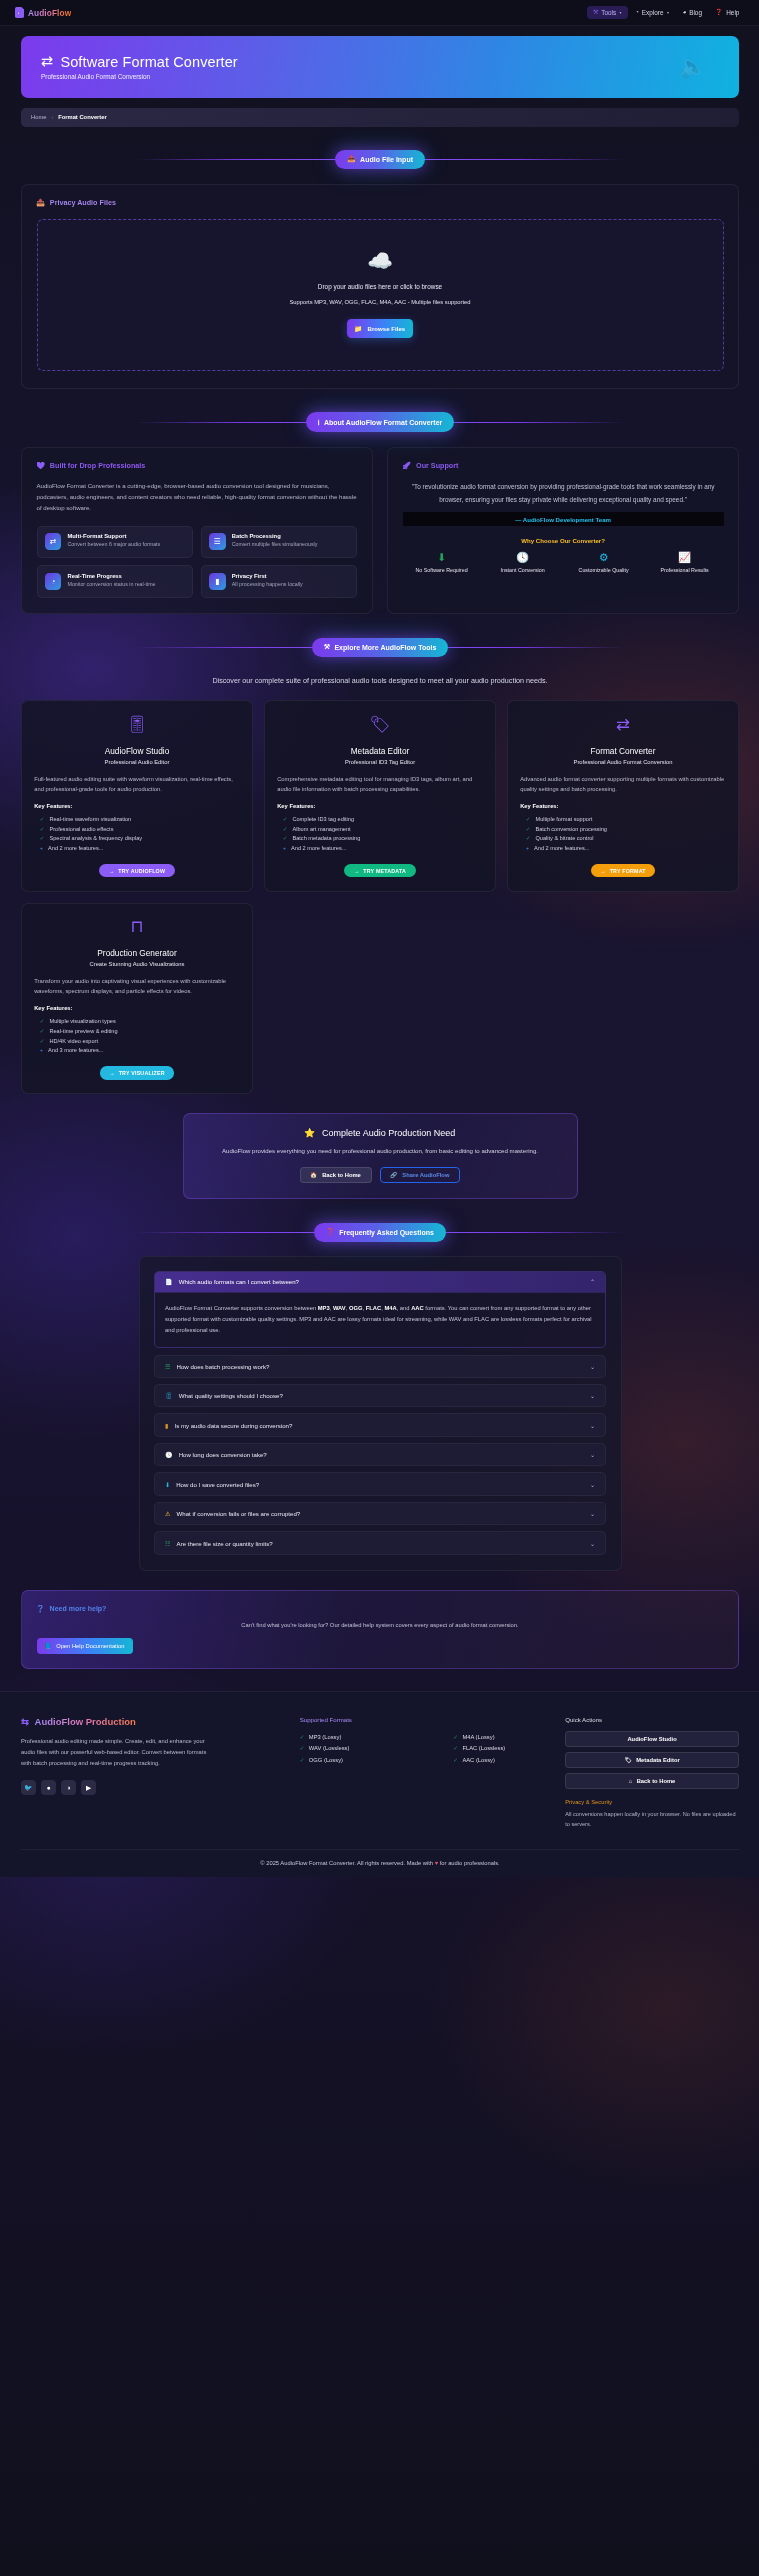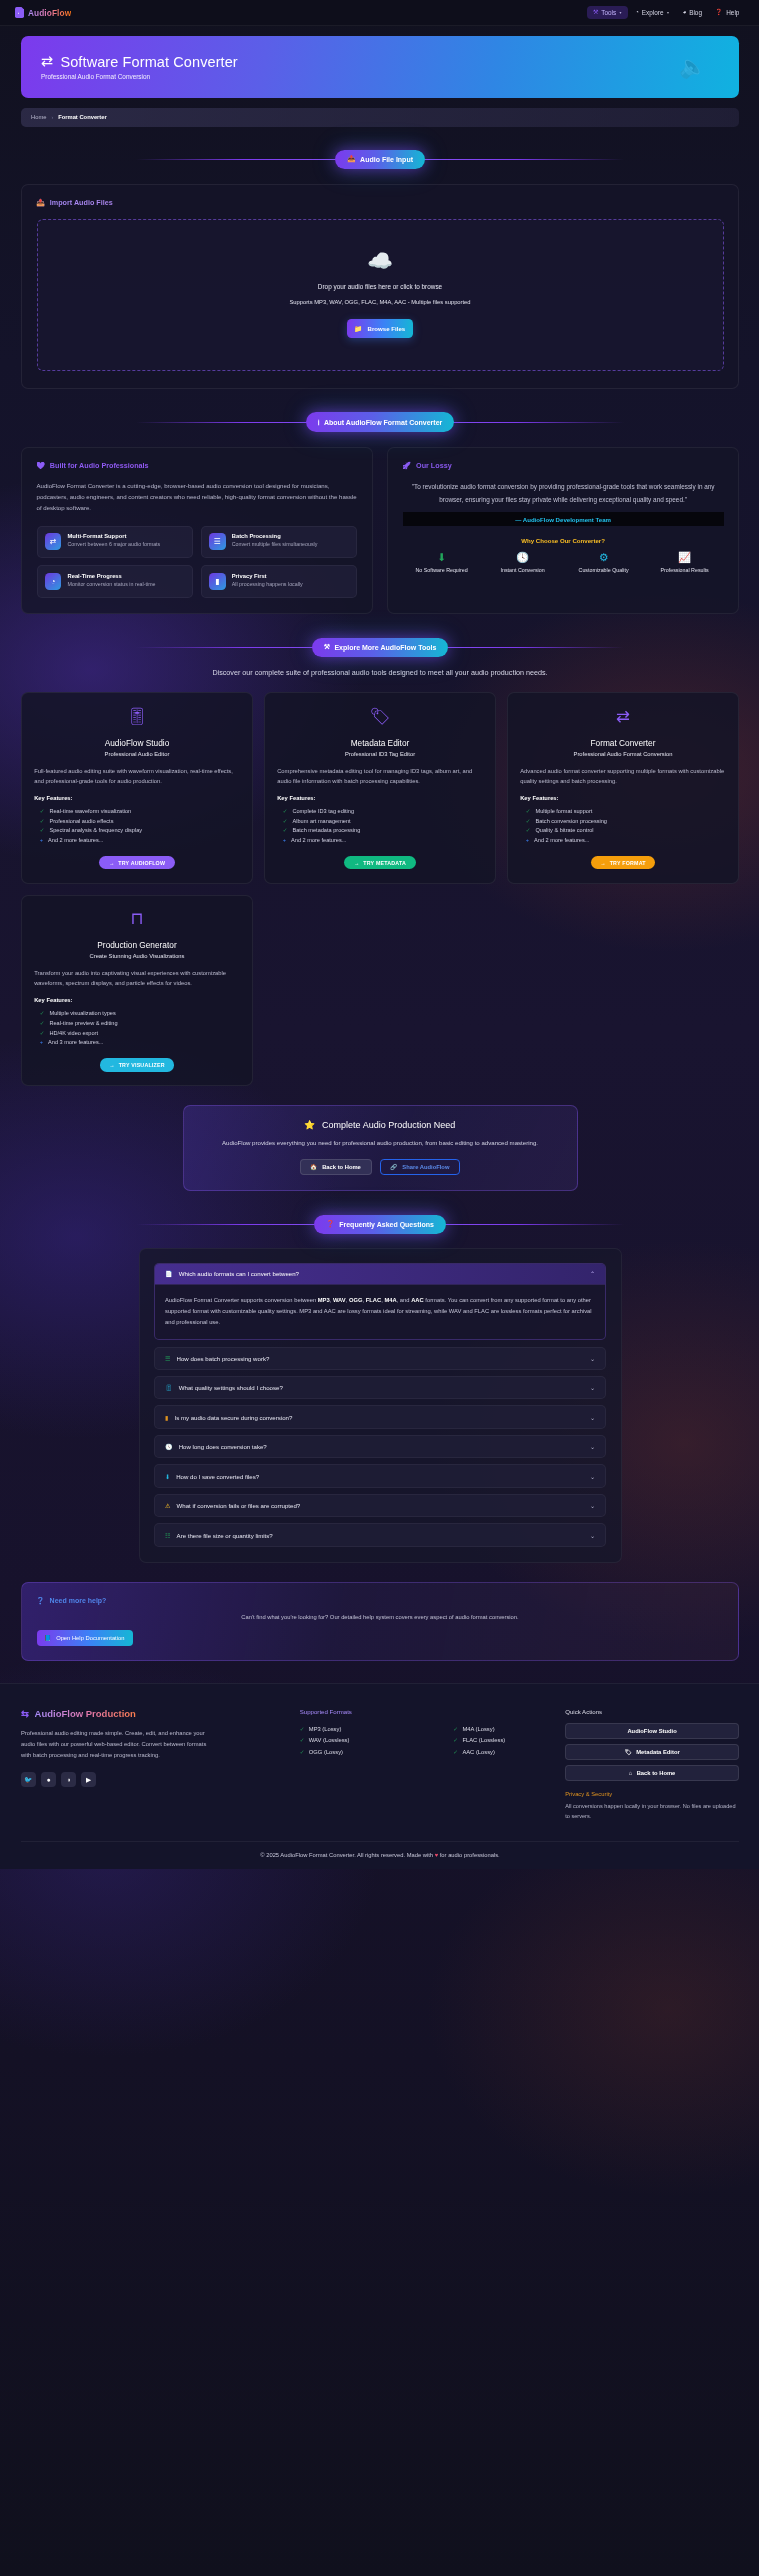--- a/index.html
+++ b/index.html
@@ -182,21 +182,21 @@
     font-size: 6.1px; font-weight: bold; color: #22c3ee;
   }
   .why-t { margin-top: 11px; text-align: center; font-size: 6.1px; font-weight: bold; color: #fbbf24; }
   .why-grid { display: grid; grid-template-columns: repeat(4,1fr); gap: 3.3px; margin-top: 7.8px; }
   .why-i { text-align: center; }
   .why-i .g { font-size: 10.6px; line-height: 1; }
   .why-i .l { margin-top: 4.4px; font-size: 5.3px; color: #e2e2ee; }
 
   
   .tools-lead {
-    margin-top: 11px; text-align: center; font-size: 7.2px; color: #d8d8e8;
+    margin-top: 19px; text-align: center; font-size: 7.2px; color: #d8d8e8;
   }
   .tools-grid {
     display: grid; grid-template-columns: repeat(3,1fr); gap: 11px; margin-top: 15.6px;
   }
   .tool {
     background: rgba(20,20,38,.86);
     border: 0.6px solid rgba(255,255,255,.065);
     border-radius: 7.2px; padding: 15.6px 12.2px 13.3px; text-align: center;
   }
   .tool-ico { font-size: 16.7px; line-height: 1; color: #8b5cf6; }
@@ -385,21 +385,21 @@
   <div class="pill-row">
     <div class="pill">
       <span>📤</span>
       <span>Audio File Input</span>
     </div>
   </div>
 
   <div class="panel">
     <div class="panel-title">
       <span class="em">📤</span>
-      <span>Import Audio Files</span>
+      <span>Privacy Audio Files</span>
     </div>
     <div class="dropzone">
       <div class="dz-ico">☁️</div>
       <div class="dz-main">Drop your audio files here or click to browse</div>
       <div class="dz-sub">Supports MP3, WAV, OGG, FLAC, M4A, AAC - Multiple files supported</div>
       <div class="btn-browse">
         <span class="b-ico">📁</span>
         <span>Browse Files</span>
       </div>
     </div>
@@ -409,21 +409,21 @@
     <div class="pill">
       <span>ℹ</span>
       <span>About AudioFlow Format Converter</span>
     </div>
   </div>
 
   <div class="two-col">
     <div class="card">
       <div class="card-h">
         <span class="em">❤️</span>
-        <span>Built for Audio Professionals</span>
+        <span>Built for Drop Professionals</span>
       </div>
       <div class="body-text">AudioFlow Format Converter is a cutting-edge, browser-based audio conversion tool designed for musicians, podcasters, audio engineers, and content creators who need reliable, high-quality format conversion without the hassle of desktop software.</div>
       <div class="mini-grid" id="aboutFeats">
   <div class="mini">
     <div class="mini-ico">⇄</div>
     <div>
       <div class="mini-t">Multi-Format Support</div>
       <div class="mini-d">Convert between 6 major audio formats</div>
     </div>
   </div>
@@ -447,21 +447,21 @@
       <div class="mini-t">Privacy First</div>
       <div class="mini-d">All processing happens locally</div>
     </div>
   </div>
         </div>
     </div>
 
     <div class="card">
       <div class="card-h">
         <span class="em">🚀</span>
-        <span>Our Lossy</span>
+        <span>Our Support</span>
       </div>
       <div class="quote">"To revolutionize audio format conversion by providing professional-grade tools that work seamlessly in any browser, ensuring your files stay private while delivering exceptional quality and speed."</div>
       <div class="attrib">— AudioFlow Development Team</div>
       <div class="why-t">Why Choose Our Converter?</div>
       <div class="why-grid" id="whyGrid">
   <div class="why-i">
     <div class="g" style="color:#22a55b">⬇</div>
     <div class="l">No Software Required</div>
   </div>
   <div class="why-i">

